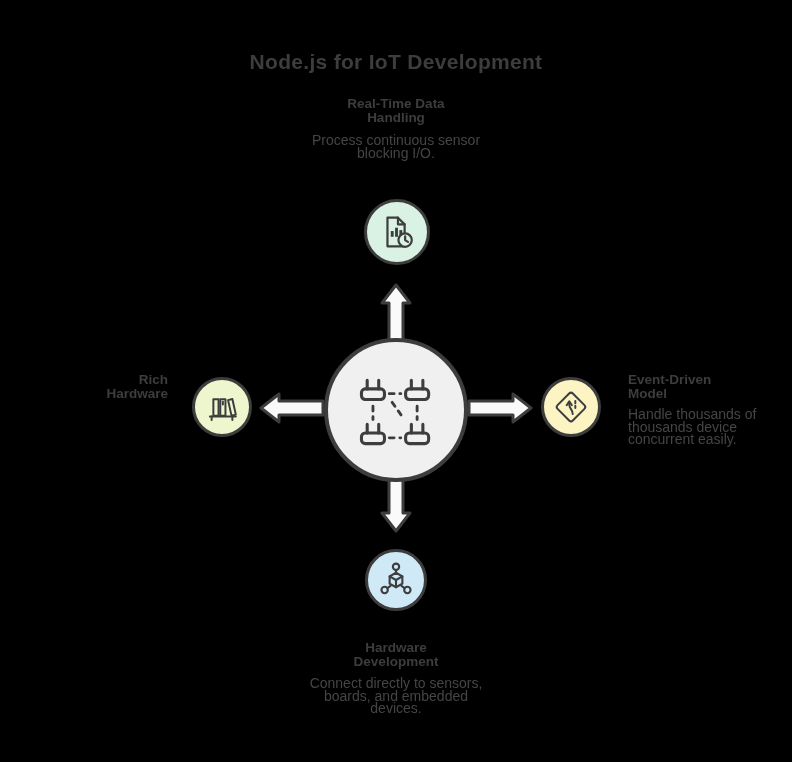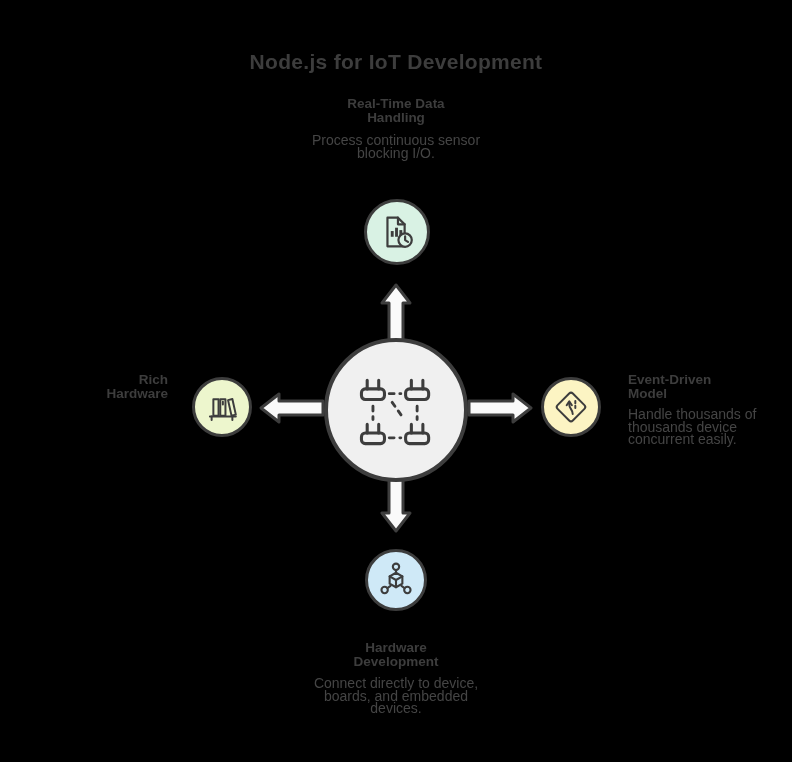--- a/index.html
+++ b/index.html
@@ -74,21 +74,21 @@
       <div>concurrent easily.</div>
     </div>
   </div>
 
   <div class="abs textblock tb-center" style="top:641px;">
     <div class="label">
       <div>Hardware</div>
       <div>Development</div>
     </div>
     <div class="desc" style="margin-top:8px;">
-      <div>Connect directly to device,</div>
+      <div>Connect directly to sensors,</div>
       <div>boards, and embedded</div>
       <div>devices.</div>
     </div>
   </div>
 
   <svg class="abs arrow" style="left:376px;top:282px;" width="40" height="62">
     <polygon points="20,3 34,21 27,21 27,59 13,59 13,21 6,21"></polygon>
   </svg>
   <svg class="abs arrow" style="left:376px;top:474px;" width="40" height="60">
     <polygon points="20,57 6,39 13,39 13,3 27,3 27,39 34,39"></polygon>

